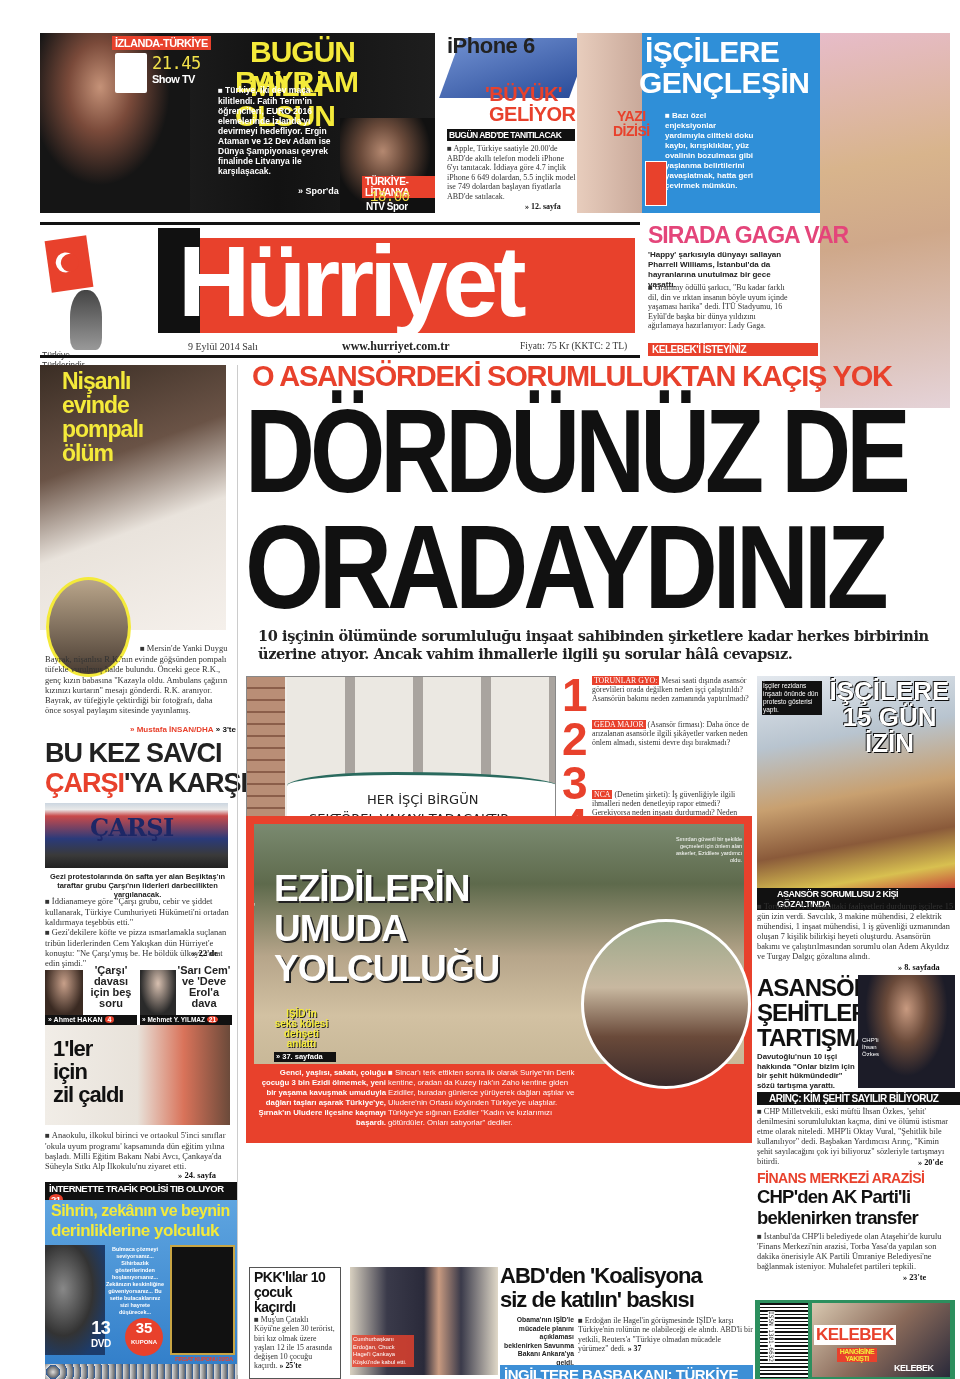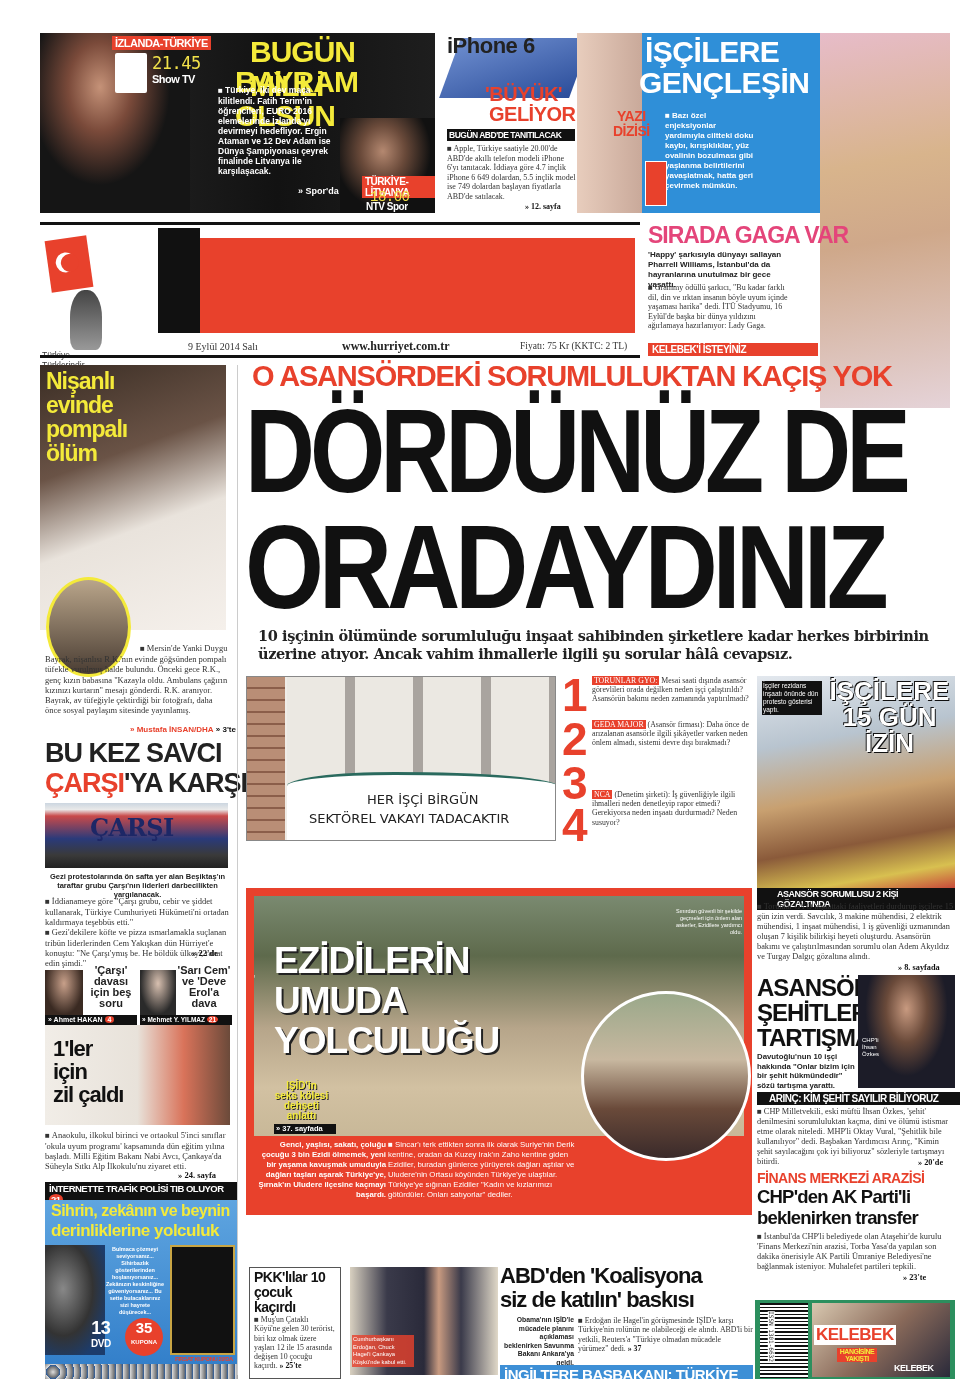--- a/index.html
+++ b/index.html
@@ -60,33 +60,34 @@
 <div class="abs" style="left:48px;top:238px;width:42px;height:52px;background:#e8412c;transform:rotate(-8deg);">
   <div class="abs" style="left:8px;top:14px;width:20px;height:20px;border-radius:50%;background:#fff;"></div>
   <div class="abs" style="left:13px;top:16px;width:18px;height:18px;border-radius:50%;background:#e8412c;"></div>
 </div>
 <div class="abs" style="left:70px;top:290px;width:32px;height:60px;background:linear-gradient(#444,#999);border-radius:45% 45% 20% 20%;"></div>
 <div class="abs sans-sm" style="left:42px;top:350px;font-size:8.5px;color:#333;">Türkiye</div>
 <div class="abs sans-sm" style="left:42px;top:360px;font-size:8.5px;color:#333;">Türklerindir</div>
 
 <div class="abs" style="left:160px;top:238px;width:475px;height:95px;background:#e8412c;">
   <div class="abs" style="left:-2px;top:-10px;width:42px;height:105px;background:#111;"></div>
+  <div class="abs" style="left:18px;top:-12px;font-family:'Liberation Sans',sans-serif;font-weight:bold;font-size:100px;line-height:110px;color:#fff;letter-spacing:-5px;">Hürriyet</div>
 </div>
 <div class="abs serif-sm" style="left:188px;top:341px;font-size:10px;">9 Eylül 2014 Salı</div>
 <div class="abs" style="left:342px;top:339px;font-family:'Liberation Serif',serif;font-weight:bold;font-size:12px;">www.hurriyet.com.tr</div>
 <div class="abs serif-sm" style="left:520px;top:341px;font-size:9.5px;">Fiyatı: 75 Kr (KKTC: 2 TL)</div>
 <div class="abs" style="left:40px;top:355px;width:600px;height:3px;background:#111;"></div>
 
 <div class="abs cond" style="left:648px;top:222px;font-size:23px;color:#e4457a;letter-spacing:-1px;">SIRADA GAGA VAR</div>
 <div class="abs" style="left:648px;top:250px;width:145px;font-family:'Liberation Sans',sans-serif;font-weight:bold;font-size:8px;line-height:10px;">'Happy' şarkısıyla dünyayı sallayan Pharrell Williams, İstanbul'da da hayranlarına unutulmaz bir gece yaşattı.</div>
 <div class="abs serif-sm bullet" style="left:648px;top:283px;width:145px;font-size:8px;line-height:9.5px;">Grammy ödüllü şarkıcı, "Bu kadar farklı dil, din ve ırktan insanın böyle uyum içinde yaşaması harika" dedi. İTÜ Stadyumu, 16 Eylül'de başka bir dünya yıldızını ağırlamaya hazırlanıyor: Lady Gaga.</div>
 <div class="abs redbar cond" style="left:648px;top:343px;width:170px;font-size:10px;padding:1px 4px;">KELEBEK'İ İSTEYİNİZ</div>
 
 <div class="abs" style="left:40px;top:365px;width:186px;height:265px;background:linear-gradient(160deg,#3a2d24 0%,#6a5346 35%,#e9e3dc 60%,#f5f0eb 100%);">
-  <div class="abs" style="left:6px;top:4px;font-family:'Liberation Sans',sans-serif;font-weight:bold;font-size:23px;line-height:24px;color:#f4ea3a;letter-spacing:-1px;">
+  <div class="abs" style="left:22px;top:4px;font-family:'Liberation Sans',sans-serif;font-weight:bold;font-size:23px;line-height:24px;color:#f4ea3a;letter-spacing:-1px;">
     <div>Nişanlı</div>
     <div>evinde</div>
     <div>pompalı</div>
     <div>ölüm</div>
   </div>
   <div class="abs" style="left:6px;top:212px;width:85px;height:100px;border-radius:50%;border:3px solid #f4ea3a;background:linear-gradient(#b9a58a,#4a3d33);"></div>
 </div>
 <div class="abs serif-sm bullet" style="left:45px;top:643px;width:185px;font-size:8.5px;line-height:10.2px;text-indent:95px;">Mersin'de Yanki Duygu Bayrak, nişanlısı R.K.'nın evinde göğsünden pompalı tüfekle vurulmuş halde bulundu. Önceki gece R.K., genç kızın babasına "Kazayla oldu. Ambulans çağırın kızınızı kurtarın" mesajı gönderdi. R.K. aranıyor. Bayrak, av tüfeğiyle çektirdiği bir fotoğrafı, daha önce sosyal paylaşım sitesinde yayınlamış.</div>
 <div class="abs sans-sm" style="left:130px;top:724px;font-size:8px;">
   <span class="red" style="font-weight:bold;">» Mustafa İNSAN/DHA</span>
@@ -240,21 +241,21 @@
   <div class="abs" style="left:5px;top:3px;width:48px;height:75px;background:repeating-linear-gradient(180deg,#111 0 2px,#fff 2px 4px,#111 4px 5px,#fff 5px 7px);">
     <div class="abs" style="left:-14px;top:30px;font-family:'DejaVu Sans Mono',monospace;font-size:6px;transform:rotate(90deg);background:#fff;white-space:nowrap;">ISSN 1301-6632</div>
   </div>
   <div class="abs" style="left:57px;top:3px;width:138px;height:74px;background:linear-gradient(135deg,#d8c8b0,#8a6a5a 50%,#2a2a3a);">
     <div class="abs cond" style="left:2px;top:22px;font-size:17px;color:#e8412c;background:#fff;padding:0 2px;">KELEBEK</div>
     <div class="abs cond" style="left:25px;top:45px;width:40px;font-size:7px;color:#f4ea3a;background:#e8412c;text-align:center;">HANGİSİNE YAKIŞTI</div>
     <div class="abs cond" style="left:82px;top:60px;font-size:9px;color:#fff;">KELEBEK</div>
   </div>
 </div>
 
-<div class="abs" style="left:246px;top:888px;width:506px;height:327px;background:#e8412c;padding-left:28px;">
+<div class="abs" style="left:246px;top:816px;width:506px;height:327px;background:#e8412c;padding-left:28px;">
   <div class="abs" style="left:8px;top:8px;width:490px;height:240px;background:linear-gradient(180deg,#7a8a70 0%,#5e6a4c 25%,#b6a58a 55%,#d2c1a2 80%,#c8b898 100%);overflow:hidden;">
     <div class="abs" style="left:-42px;top:50px;font-family:'Liberation Sans',sans-serif;font-size:5.5px;color:#fff;transform:rotate(-90deg);white-space:nowrap;">Fotoğraf: Ramazan İMRAĞ/DHA</div>
     <div class="abs" style="left:410px;top:12px;width:78px;font-family:'Liberation Sans',sans-serif;font-size:5.5px;line-height:7px;color:#fff;text-align:right;">Sınırdan güvenli bir şekilde geçmeleri için önlem alan askerler, Ezidilere yardımcı oldu.</div>
     <div class="abs" style="left:20px;top:45px;font-family:'Liberation Sans',sans-serif;font-weight:bold;font-size:37px;line-height:40px;color:#fff;letter-spacing:-1px;text-shadow:2px 2px 0 #222;">
       <div>EZİDİLERİN</div>
       <div>UMUDA</div>
       <div>YOLCULUĞU</div>
     </div>
     <div class="abs" style="left:20px;top:185px;width:55px;text-align:center;font-family:'Liberation Sans',sans-serif;font-weight:bold;font-size:10px;line-height:10px;color:#f4ea3a;text-shadow:1px 1px 0 #222;">
       <div>IŞİD'in</div>

